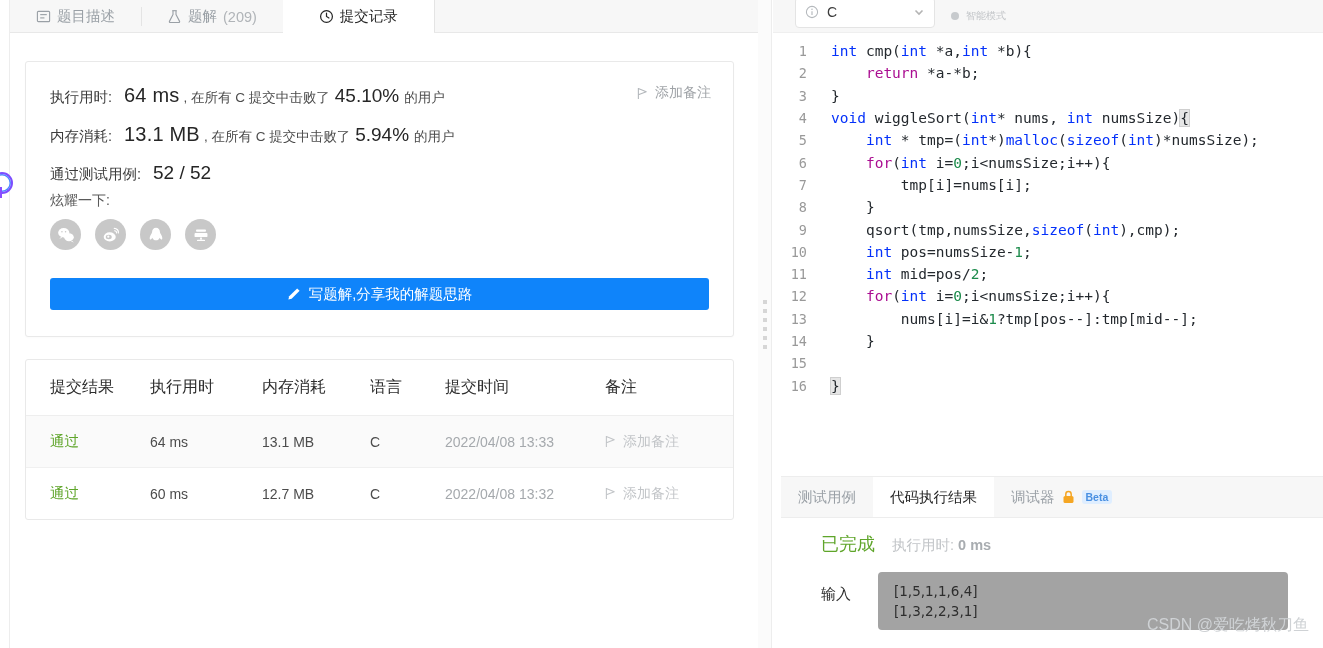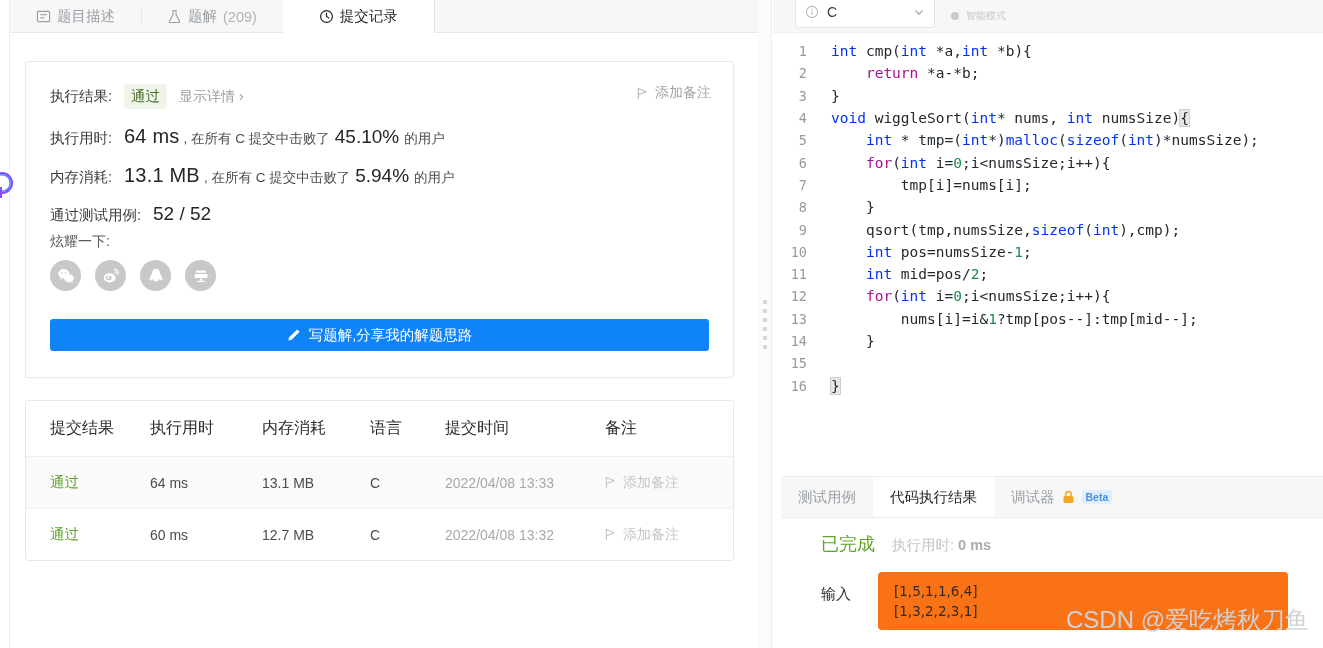--- a/index.html
+++ b/index.html
@@ -193,30 +193,30 @@
     font-size: 10.5px; padding: 1px 4px; font-weight: 600;
   }
   .console-body { padding: 14px 0 0 40px; position: relative; flex: 1; }
   .status-line { display: flex; align-items: baseline; gap: 17px; margin-bottom: 16px; }
   .done { font-size: 18px; color: #5fa52a; }
   .runtime { font-size: 14.5px; color: #c2c5c8; }
   .runtime b { color: #a8acb0; font-weight: 600; }
   .io-row { display: flex; align-items: flex-start; gap: 27px; }
   .io-label { font-size: 15px; color: #2d2d2d; padding-top: 13px; }
   .io-box {
-    background: #f97316; border-radius: 4px; padding: 9px 16px;
+    background: #a3a3a3; border-radius: 4px; padding: 9px 16px;
     min-width: 410px; min-height: 56px;
   }
   .io-line {
     font-size: 13.5px; color: #2d2d2d; line-height: 20px;
     font-family: "DejaVu Sans", sans-serif;
   }
   .watermark {
     position: absolute; right: 14px; bottom: 12px;
-    font-size: 24px; color: #cfd2d5; white-space: nowrap; pointer-events: none;
+    font-size: 16px; color: #cfd2d5; white-space: nowrap; pointer-events: none;
   }
 </style>
 </head>
 <body>
 
 <div class="app">
 
   <div class="left-panel">
 
     <div class="left-edge-rail"></div>
@@ -257,25 +257,20 @@
 
     <div class="card">
 
       <div class="note-btn">
         <svg class="flag" viewBox="0 0 12 14">
             <path d="M1.5 1v12M1.5 1.6l8.6 3.4-8.6 3.4z" fill="none" stroke="#b4b8bc" stroke-width="1.2" stroke-linejoin="round"></path>
           </svg>
         <span>添加备注</span>
       </div>
 
-      <div class="row">
-        <span class="label">执行结果:</span>
-        <span class="pill-pass">通过</span>
-        <span class="link-muted">显示详情 ›</span>
-      </div>
 
       <div class="row">
         <span class="label">执行用时:</span>
         <span class="big-num">64 ms</span>
         <span class="inline-small">, 在所有 C 提交中击败了</span>
         <span class="pct">45.10%</span>
         <span class="inline-small">的用户</span>
       </div>
 
       <div class="row">

